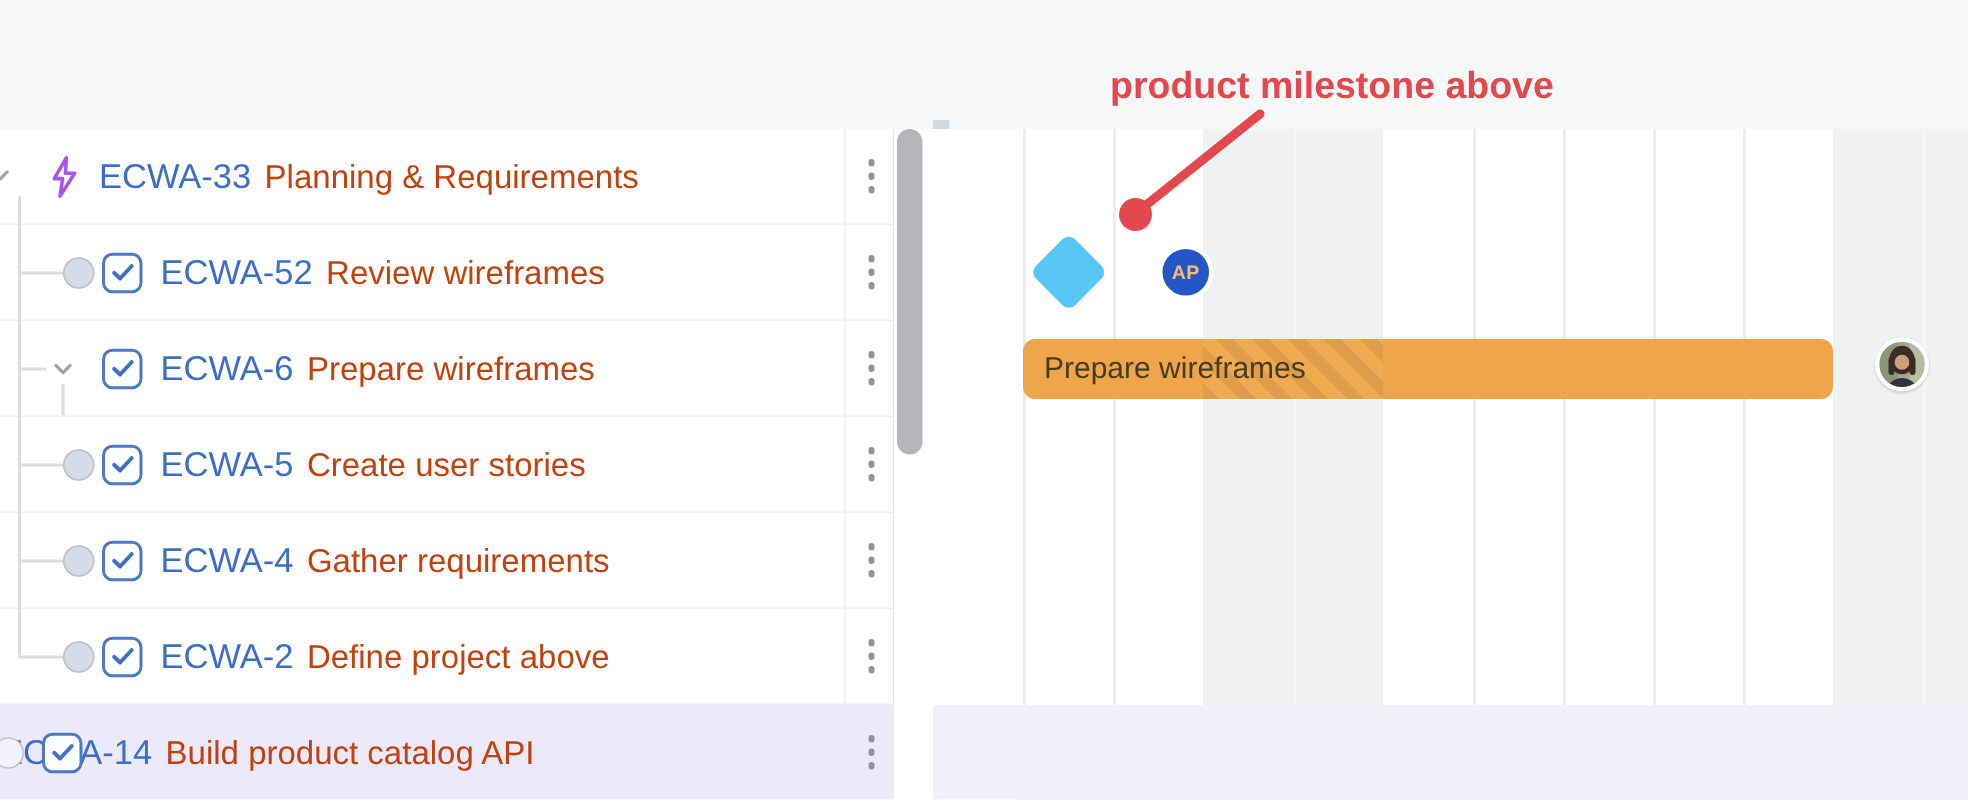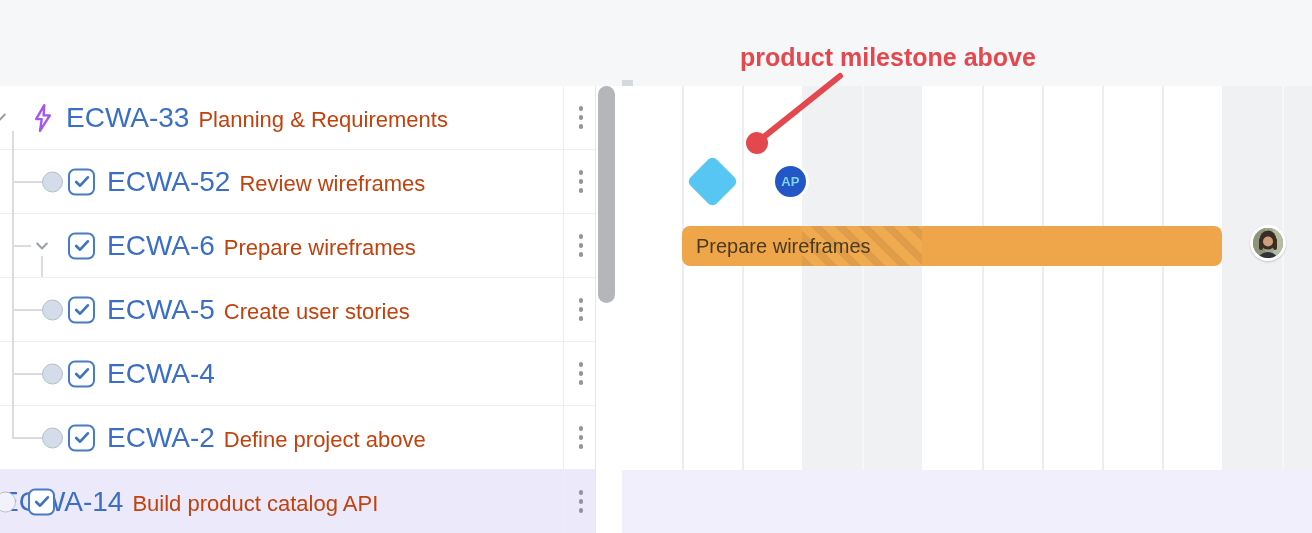--- a/index.html
+++ b/index.html
@@ -9,21 +9,21 @@
 
   
   .sidebar{position:absolute;left:0;top:86px;width:595px;height:447px;background:#fff;
            border-right:1px solid #e4e6e9;}
   .row{position:relative;height:63px;border-bottom:1px solid #edeef0;display:flex;align-items:center;background:#fff;}
   .row.selected{background:#ebe9fa;border-bottom-color:#ebe9fa;}
   .label-wrap{display:flex;align-items:baseline;white-space:nowrap;}
   .row.kind-epic .label-wrap{margin-left:66px;}
   .row.kind-child .label-wrap{margin-left:107px;}
   .row.kind-root .label-wrap{}
-  .task-id{color:#3b6fc7;font-size:28px;}
+  .task-id{color:#3b6fc7;font-size:23px;}
   .task-title{color:#c2410c;font-size:22px;margin-left:9px;}
 
   .checkbox{position:absolute;top:50%;transform:translateY(-50%);width:27px;height:27px;box-sizing:border-box;
             border:2.5px solid #4b79c5;border-radius:7px;background:#fdfefe;display:flex;align-items:center;justify-content:center;}
   .row.kind-child .checkbox{left:68px;}
   .row.kind-root  .checkbox{left:28px;}
 
   .dep-circle{position:absolute;top:50%;transform:translateY(-50%);width:21px;height:21px;border-radius:50%;
               box-sizing:border-box;background:#d3dce8;border:1px solid #b3bfcf;}
   .row.kind-child .dep-circle{left:42px;}
@@ -53,21 +53,21 @@
   .col.weekday{background:#ffffff;}
   .col.weekend{background:#f0f1f3;}
   .col.sep{border-left:2px solid #ededee;}
   .col.sep-light{border-left:2px solid #f6f7f8;}
   .drop-strip{position:absolute;left:0;top:384px;width:690px;height:63px;background:#f0effb;}
 
   
   .diamond{position:absolute;left:694px;top:163px;width:37px;height:37px;background:#57c6f2;
            border-radius:6px;transform:rotate(45deg);cursor:pointer;}
   .ap-badge{position:absolute;left:772px;top:163px;width:31px;height:31px;border-radius:50%;
-            background:#2357c6;border:3px solid #ffffff;color:#7dd3fc;font-size:13px;font-weight:bold;
+            background:#2357c6;border:3px solid #ffffff;color:#fdba74;font-size:13px;font-weight:bold;
             display:flex;align-items:center;justify-content:center;letter-spacing:.3px;cursor:pointer;}
   .gbar{position:absolute;left:682px;top:226px;width:540px;height:40px;background:#efa64a;border-radius:8px;
         display:flex;align-items:center;overflow:hidden;cursor:pointer;}
   .gbar .hatch{position:absolute;left:120px;top:0;width:120px;height:40px;
         background:repeating-linear-gradient(45deg,#dd9b49 0 8px,#f0ab51 8px 17px);opacity:.85;}
   .gbar .blabel{position:relative;margin-left:14px;font-size:20px;color:#4a3a20;}
   .assignee{position:absolute;left:1250px;top:225px;width:30px;height:30px;border:3px solid #fff;border-radius:50%;
             overflow:hidden;background:#9fa88b;box-shadow:0 1px 2px rgba(0,0,0,.18);cursor:pointer;}
 
   
@@ -157,20 +157,21 @@
         </div>
         <div class="row kind-child">
           <div class="dep-circle"></div>
           <div class="checkbox">
             <svg width="20" height="20" viewBox="0 0 24 24">
               <path d="M5 12.5 L9.7 17 L19 7" fill="none" stroke="#3f72c2" stroke-width="3.2" stroke-linecap="round" stroke-linejoin="round"></path>
             </svg>
           </div>
           <div class="label-wrap">
             <span class="task-id">ECWA-4</span>
+            <span class="task-title">Gather requirements</span>
           </div>
           <div class="kebab">
             <i></i>
             <i></i>
             <i></i>
           </div>
         </div>
         <div class="row kind-child">
           <div class="dep-circle"></div>
           <div class="checkbox">

